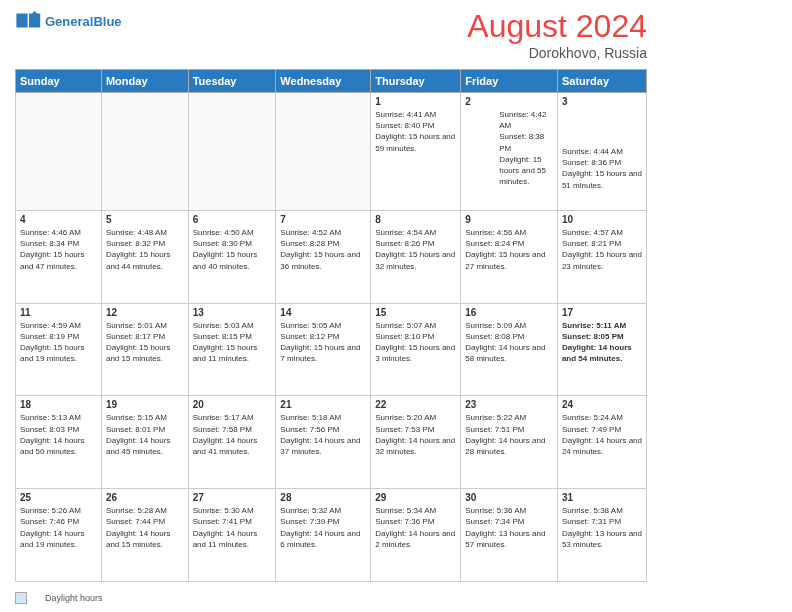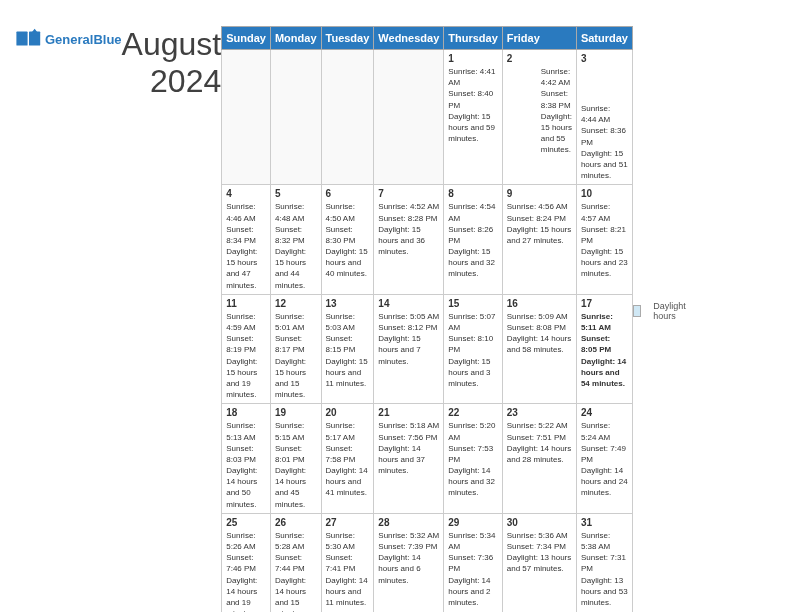--- a/index.html
+++ b/index.html
@@ -6,23 +6,23 @@
     body {
       font-family: Arial, sans-serif;
       background: #fff;
       width: 792px;
       height: 612px;
       overflow: hidden;
     }
     .page {
       width: 662px;
       height: 612px;
-      padding: 26px 15px;
+      padding: 8px 15px;
       display: flex;
-      flex-direction: row;
+      flex-direction: column;
     }
     .header {
       display: flex;
       justify-content: space-between;
       align-items: flex-start;
       margin-bottom: 8px;
     }
     .logo {
       display: flex;
       align-items: center;
@@ -40,21 +40,21 @@
     .logo-icon {
       width: 28px;
       height: 28px;
     }
     .title-block {
       text-align: right;
     }
     .month-year {
       font-size: 32px;
       font-weight: normal;
-      color: #404040;
+      color: #ef4444;
     }
     .location {
       font-size: 14px;
       color: #555;
     }
     .calendar-table {
       width: 100%;
       border-collapse: collapse;
       flex: 1;
       border-radius: 12px;
@@ -91,21 +91,21 @@
       font-size: 8px;
       color: #333;
       line-height: 1.4;
     }
     .footer {
       margin-top: 10px;
       font-size: 9px;
       color: #555;
       display: flex;
       align-items: center;
-      gap: 12px;
+      gap: 18px;
     }
     .footer-box {
       width: 12px;
       height: 12px;
       background: #d0e8f5;
       border: 1px solid #aaa;
       display: inline-block;
     }
   </style>
 </head>
@@ -118,20 +118,21 @@
         <rect x="2" y="8" width="16" height="20" fill="#2a7abf" rx="1"></rect>
         <rect x="20" y="8" width="16" height="20" fill="#2a7abf" rx="1"></rect>
         <polygon points="28,4 36,14 20,14" fill="#2a7abf"></polygon>
       </svg>
       <div class="logo-text">
         <div><span>General</span><span style="color:#2a7abf">Blue</span></div>
       </div>
     </div>
     <div class="title-block">
       <div class="month-year">August 2024</div>
+      <div class="location">Dorokhovo, Russia</div>
     </div>
   </div>
 
   <table class="calendar-table">
     <thead>
       <tr id="header-row">
       <th>Sunday</th>
           <th>Monday</th>
           <th>Tuesday</th>
           <th>Wednesday</th>

